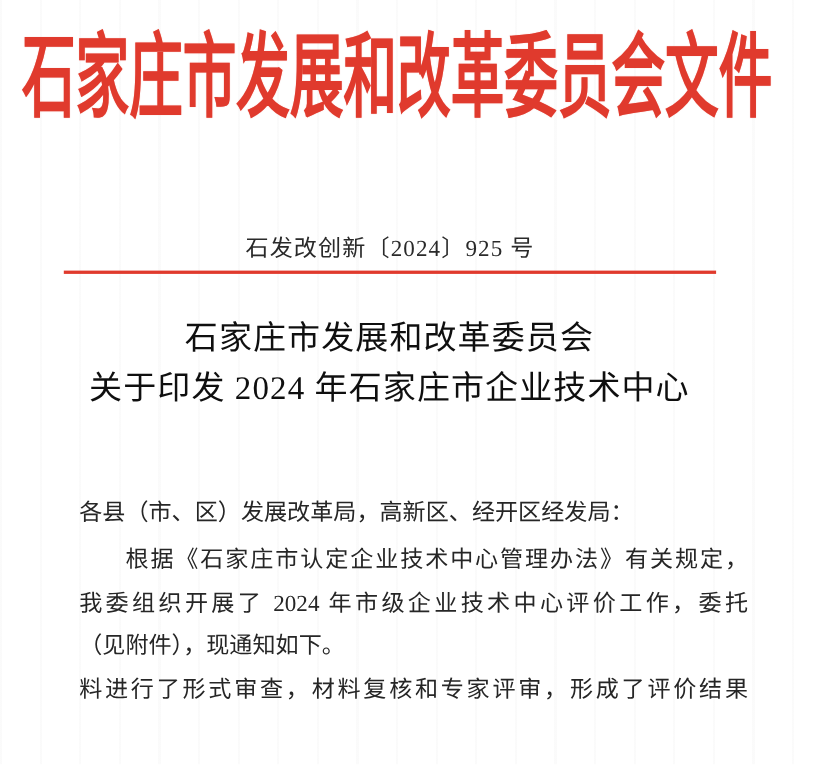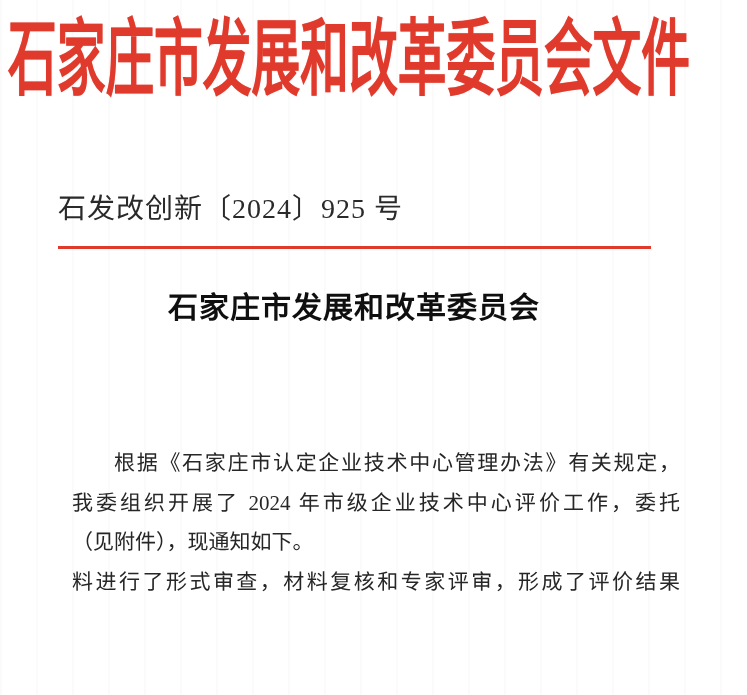--- a/index.html
+++ b/index.html
@@ -11,52 +11,53 @@
     height: 695px;
     background-color: #ffffff;
     background-image: repeating-linear-gradient(90deg,
       rgba(130,130,130,0.035) 0 2px, transparent 2px 36px);
     overflow: hidden;
     font-family: "Liberation Serif", "DejaVu Serif", serif;
     color: var(--ink);
   }
   .masthead {
     position: absolute;
-    top: 14px; left: 52px; width: 593px; height: 104px;
-    display: flex; justify-content: center; align-items: flex-start;
+    top: 14px; left: 64px; width: 593px; height: 104px;
+    display: flex; justify-content: center; align-items: flex-end;
   }
   .masthead .masthead-text {
     white-space: nowrap;
     font-size: 84px;
     font-weight: bold;
     line-height: 1.1;
     color: var(--red);
     transform: scaleX(0.58);
     transform-origin: 50% 50%;
     text-shadow: 0 0 1px rgba(229,60,45,0.55);
   }
   .doc-number {
     position: absolute;
-    top: 193px; left: 58px; width: 593px;
-    font-size: 28px;
+    top: 210px; left: 58px; width: 593px;
+    text-align: center;
+    font-size: 21px;
     letter-spacing: 1px;
     line-height: 32px;
     color: #2a2a2a;
   }
   .red-line {
     position: absolute;
     top: 246px; left: 58px; width: 593px; height: 3px;
     background: var(--red);
   }
   .title {
     position: absolute;
     top: 285px; left: 30px; width: 648px;
     text-align: center;
     font-size: 30px;
-    font-weight: bold;
+    font-weight: normal;
     letter-spacing: 1px;
     line-height: 46px;
     color: #0f0f0f;
   }
   .body-block {
     position: absolute;
     top: 444px; left: 72px; width: 608px;
     font-size: 21px;
     color: #262626;
   }
@@ -77,22 +78,24 @@
   <div class="masthead">
     <span class="masthead-text">石家庄市发展和改革委员会文件</span>
   </div>
 
   <div class="doc-number">石发改创新〔2024〕925 号</div>
 
   <div class="red-line"></div>
 
   <div class="title">
     <div>石家庄市发展和改革委员会</div>
+    <div>关于印发 2024 年石家庄市企业技术中心</div>
   </div>
 
   <div class="body-block">
+    <div class="salutation">各县（市、区）发展改革局，高新区、经开区经发局：</div>
     <div class="body-line indent fill">根据《石家庄市认定企业技术中心管理办法》有关规定，</div>
     <div class="body-line fill">我委组织开展了 2024 年市级企业技术中心评价工作，委托</div>
     <div class="body-line">（见附件），现通知如下。</div>
     <div class="body-line fill">料进行了形式审查，材料复核和专家评审，形成了评价结果</div>
   </div>
 
 </div>
 
 </body></html>

